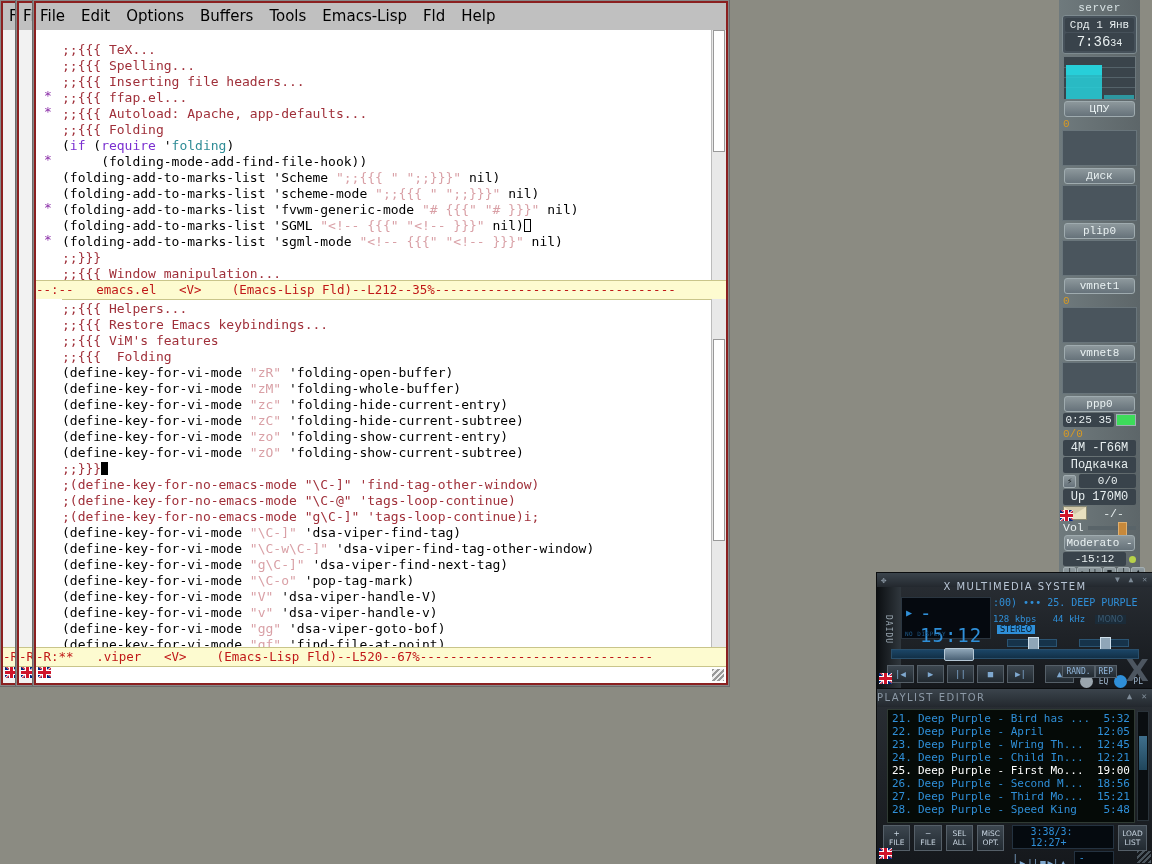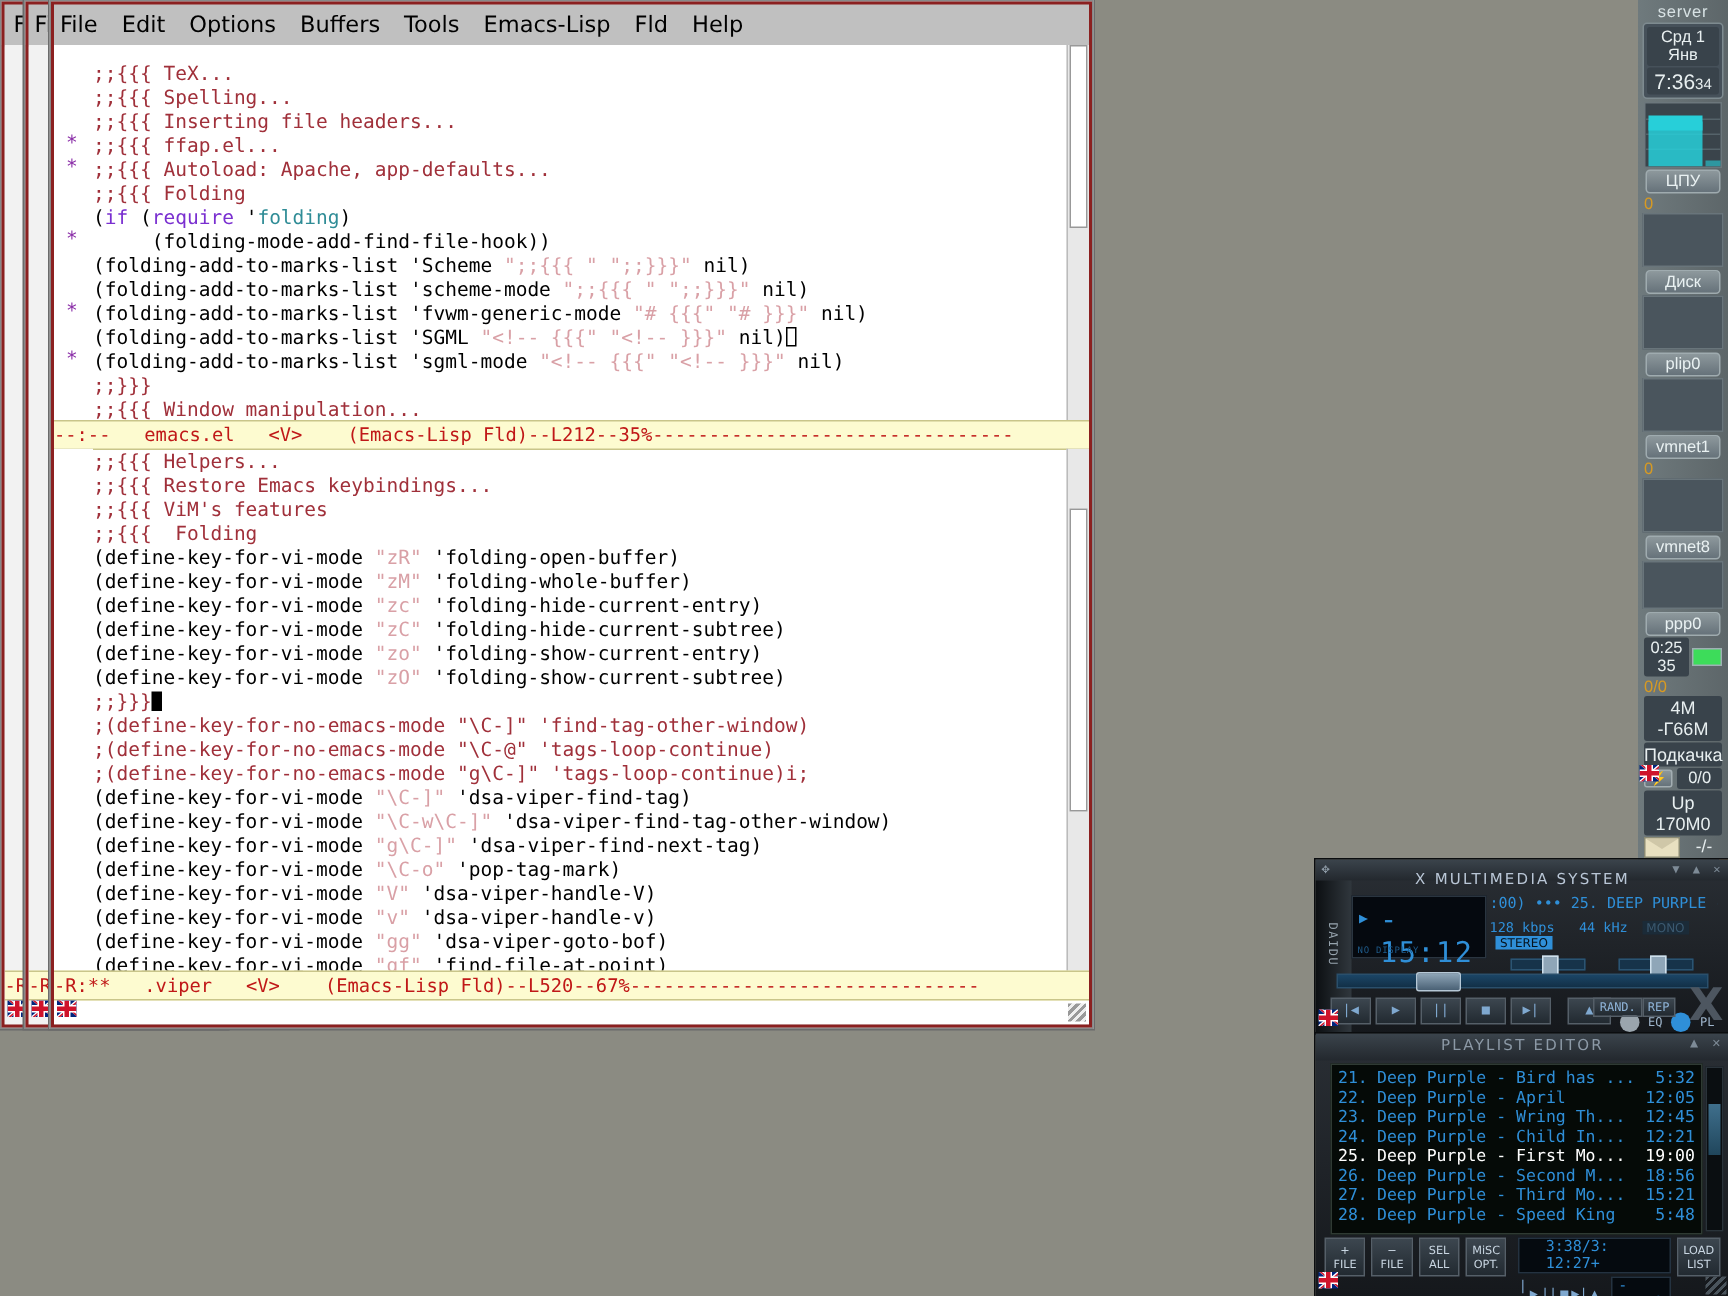--- a/index.html
+++ b/index.html
@@ -58,22 +58,22 @@
   .f-dw1{left:-3px;top:4.2px;width:22px;height:2.4px;background:#fff;transform:rotate(40deg);}
   .f-dw2{left:-3px;top:4.2px;width:22px;height:2.4px;background:#fff;transform:rotate(-40deg);}
   .f-dr1{left:-3px;top:4.8px;width:22px;height:1.2px;background:#cf142b;transform:rotate(40deg);}
   .f-dr2{left:-3px;top:4.8px;width:22px;height:1.2px;background:#cf142b;transform:rotate(-40deg);}
   .f-vw{left:4px;top:0;width:5px;height:11px;background:#fff;}
   .f-hw{left:0;top:3px;width:13px;height:5px;background:#fff;}
   .f-vr{left:5.2px;top:0;width:2.6px;height:11px;background:#cf142b;}
   .f-hr{left:0;top:4.2px;width:13px;height:2.6px;background:#cf142b;}
 
   
-  #dock{position:absolute;right:0;top:0;width:60px;height:580px;z-index:20;
-        background:linear-gradient(90deg,#6f7a7d,#5d6669);font-family:Liberation Sans, sans-serif;}
+  #dock{position:absolute;right:12px;top:0;width:81px;height:580px;z-index:20;
+        background:linear-gradient(90deg,#6f7a7d,#5d6669);font-family:Liberation Mono, monospace;}
   .dk-title{text-align:center;font-size:11px;color:#d8e2e4;padding:2px 0 1px;letter-spacing:.5px;}
   .dk-panel{margin:0 3px 2px;background:#46515a;border:1px solid #7e8b90;border-radius:3px;}
   .dk-btn{background:linear-gradient(180deg,#8d989c,#66727a);border:1px solid #9fabaf;
           border-radius:3px;text-align:center;font-size:11px;color:#e9f1f2;
           margin:0 5px 1px;padding:1px 0;}
   .dk-val{background:#39434b;color:#e8eff0;font-size:11px;text-align:center;padding:1px 0;border-radius:2px;}
   .dk-graph{height:42px;background:#3a444b;margin:0 4px 1px;position:relative;overflow:hidden;
             border:1px solid #6c777c;}
   .dk-graph .ln{position:absolute;left:0;right:0;height:1px;background:#55636a;}
   .dk-orange{color:#d79a23;font-size:11px;padding-left:4px;}
@@ -129,21 +129,21 @@
   .x-vis{position:absolute;left:0;top:14px;width:24px;bottom:0;
          background:linear-gradient(90deg,#0c0f12,#2b3views);background:linear-gradient(90deg,#0c0f12,#30373d);}
   .x-vistext{position:absolute;left:7px;top:28px;color:#97a4ae;font-size:8px;
              writing-mode:vertical-rl;letter-spacing:1px;}
 
   #playlist{position:absolute;left:876px;top:688px;width:276px;height:176px;z-index:30;
             background:linear-gradient(180deg,#2a2f35,#15181c);border:1px solid #0b0d0f;
             font-family:"DejaVu Sans Mono",monospace;overflow:hidden;}
   .pl-title{position:absolute;left:0;right:0;top:0;height:18px;
             background:linear-gradient(180deg,#3b444c,#23282e);}
-  .pl-titletext{position:absolute;left:0;right:0;top:3px;text-align:center;color:#8c99a6;
+  .pl-titletext{position:absolute;left:0;right:0;top:3px;color:#8c99a6;
                 font-size:10px;letter-spacing:1.5px;font-family:"DejaVu Sans",sans-serif;}
   .pl-list{position:absolute;left:10px;top:20px;right:18px;bottom:42px;
            background:#050a07;border:1px solid #2f3a33;padding:2px 4px;overflow:hidden;}
   .pl-item{color:#2f8fd8;font-size:11px;line-height:13px;white-space:pre;display:flex;justify-content:center;}
   .pl-item.cur{color:#ffffff;}
   .pl-num{width:26px;flex:none;}
   .pl-name{flex:1;overflow:hidden;white-space:nowrap;}
   .pl-dur{flex:none;padding-left:4px;}
   .pl-scroll{position:absolute;right:4px;top:22px;bottom:44px;width:10px;background:#0a0e11;border:1px solid #2a333a;}
   .pl-thumb{position:absolute;left:1px;right:1px;top:24px;height:34px;

